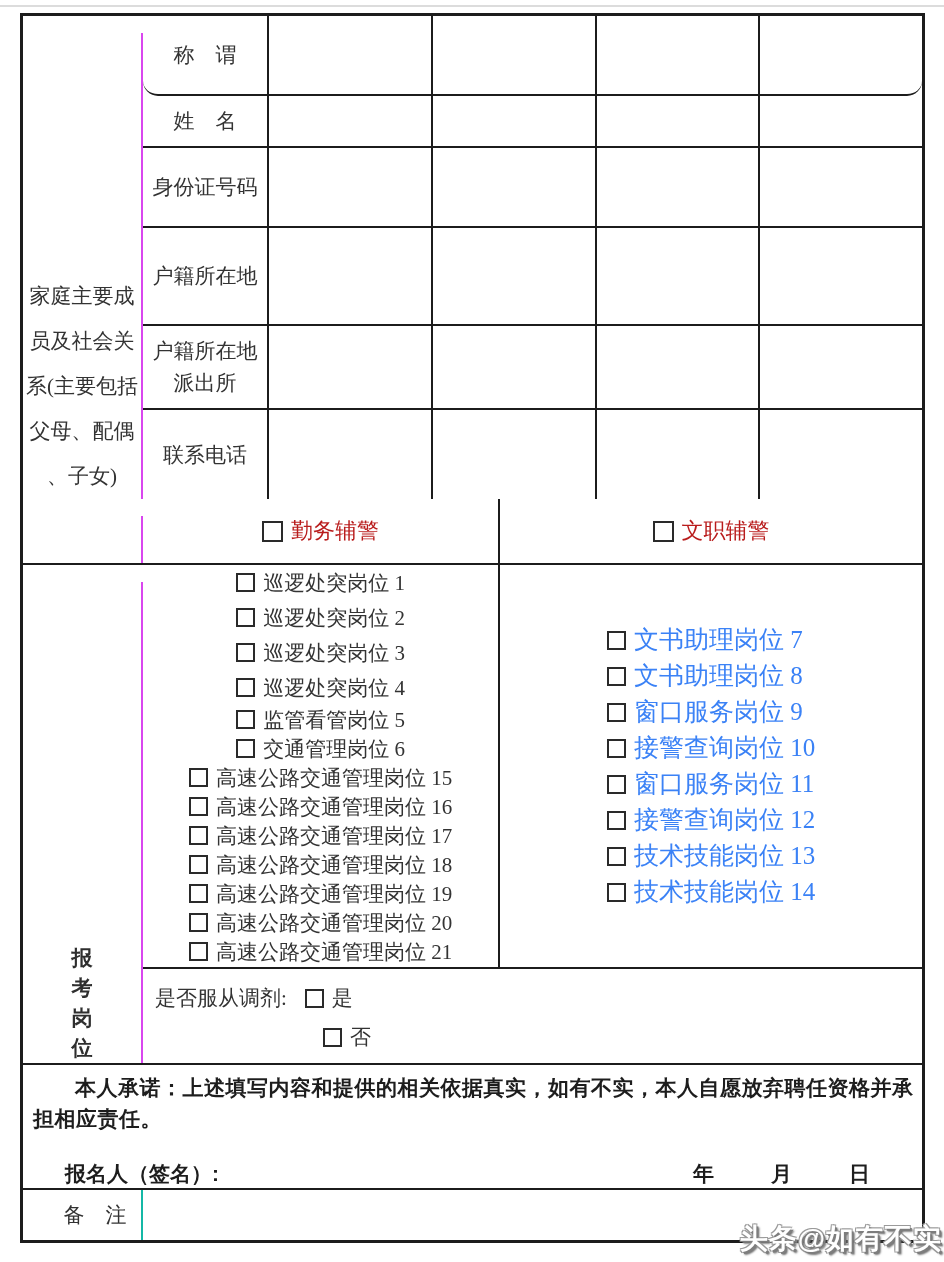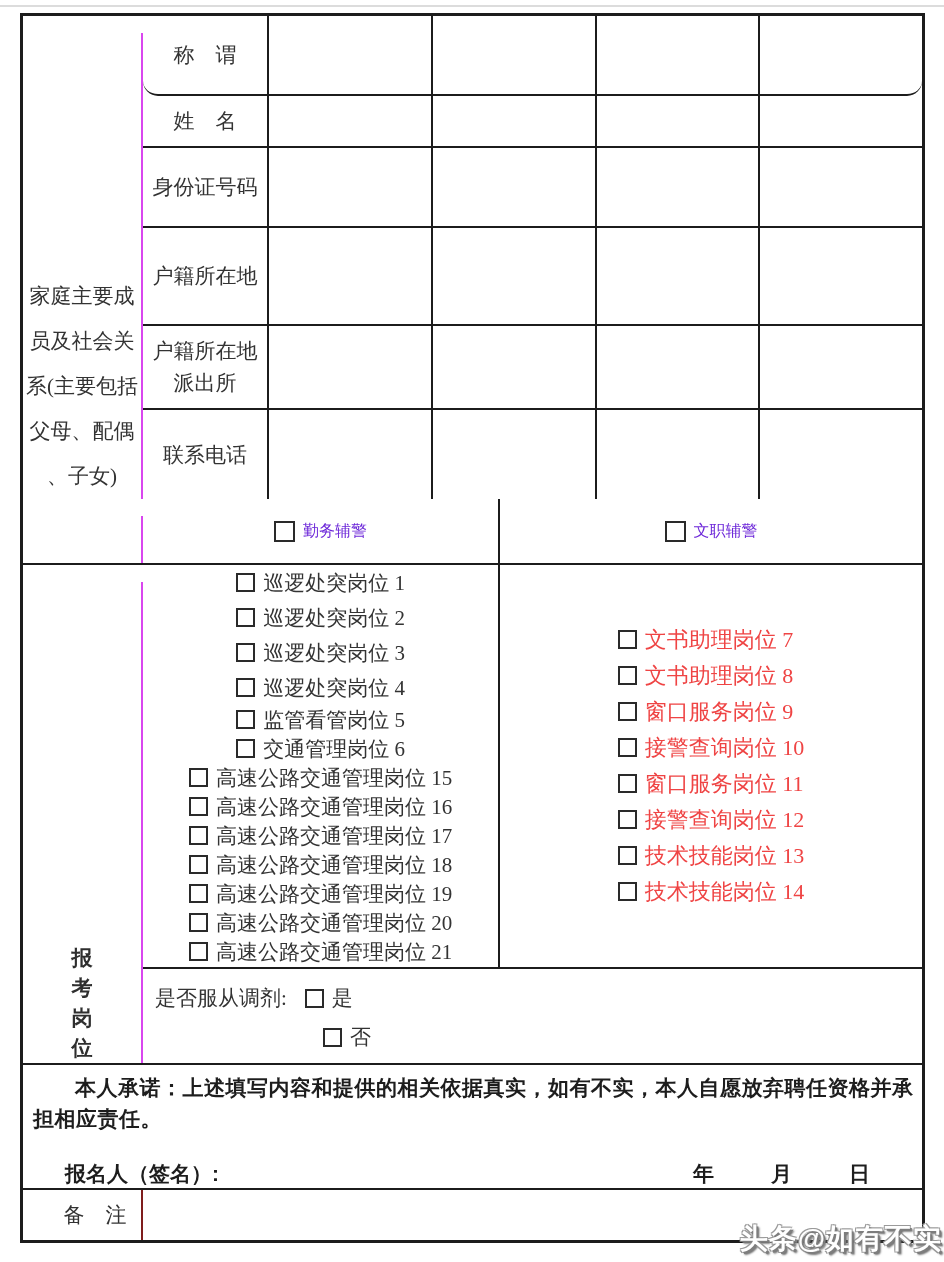--- a/index.html
+++ b/index.html
@@ -39,35 +39,35 @@
     flex:0 0 126px;box-sizing:border-box;border-right:2px solid #1c1c1c;
     display:flex;align-items:center;justify-content:center;
     font-size:21px;line-height:32px;color:#333;
   }
   .f-label .wrap{display:inline-block;max-width:110px;text-align:center;word-break:break-all;}
   .f-cell{flex:1;box-sizing:border-box;border-right:2px solid #1c1c1c;}
   .f-row .f-cell:last-child{border-right:none;}
 
   
   .type-row{flex:0 0 66px;border-bottom:2px solid #1c1c1c;}
-  .type-cell{display:flex;align-items:center;justify-content:center;font-size:16px;color:#6d28d9;box-sizing:border-box;}
+  .type-cell{display:flex;align-items:center;justify-content:center;font-size:22px;color:#b91c1c;box-sizing:border-box;}
   .type-left{flex:0 0 357px;border-right:2px solid #1c1c1c;}
   .type-right{flex:1;}
 
   
   .pos-section{flex:0 0 500px;border-bottom:2px solid #1c1c1c;}
   .v-label{width:24px;font-size:21px;line-height:30px;word-break:break-all;text-align:center;font-weight:bold;color:#2e2e2e;}
   .pos-right{flex:1;display:flex;flex-direction:column;}
   .pos-area{flex:0 0 402px;display:flex;box-sizing:border-box;}
   .duty-cell{flex:0 0 357px;box-sizing:border-box;border-right:2px solid #1c1c1c;display:flex;align-items:center;justify-content:center;}
   .duty-list{font-size:21px;text-align:center;color:#333;}
   .duty-list > div{line-height:29px;}
   .duty-list > div:nth-of-type(-n+4){line-height:35px;}
   .civ-cell{flex:1;display:flex;align-items:center;justify-content:center;}
-  .civ-list{font-size:22px;color:#ef4444;width:max-content;text-align:left;}
+  .civ-list{font-size:25px;color:#3b82f6;width:max-content;text-align:left;}
   .civ-list > div{line-height:36px;}
 
   .adjust-row{flex:1;border-top:2px solid #1c1c1c;box-sizing:border-box;
     font-size:21px;color:#333;padding:15px 0 0 12px;}
   .adjust-line{display:flex;align-items:center;}
   .adjust-line2{margin-left:168px;margin-top:11px;}
   .adjust-label{margin-right:18px;}
 
   
   .cb{display:inline-block;width:19px;height:19px;border:2px solid #2a2a2a;box-sizing:border-box;
@@ -80,21 +80,21 @@
     font-family:"Liberation Sans","DejaVu Sans",sans-serif;font-weight:bold;
     font-size:21px;color:#1d1d1d;}
   .commit-text{margin:0;text-indent:2em;line-height:31px;letter-spacing:.5px;}
   .sig-line{display:flex;align-items:baseline;margin-top:21px;}
   .sig-label{margin-left:32px;}
   .sig-space{flex:1;height:26px;}
   .date-group{display:flex;gap:57px;margin-right:44px;}
 
   
   .remarks-row{flex:1;display:flex;}
-  .remarks-label{flex:0 0 120px;box-sizing:border-box;border-right:2px solid #7f1d1d;
+  .remarks-label{flex:0 0 120px;box-sizing:border-box;border-right:2px solid #14b8a6;
     display:flex;align-items:center;justify-content:center;font-size:21px;color:#333;padding-left:26px;}
   .remarks-cell{flex:1;}
 
   
   .watermark{
     position:absolute;right:2px;bottom:4px;
     font-family:"Liberation Sans","DejaVu Sans",sans-serif;
     font-weight:bold;font-size:28px;letter-spacing:1px;
     color:#ffffff;
     text-shadow:2px 2px 0 #7d7d7d,-1px -1px 0 #9a9a9a,1px -1px 0 #9a9a9a,-1px 1px 0 #9a9a9a,3px 3px 2px #6f6f6f;

